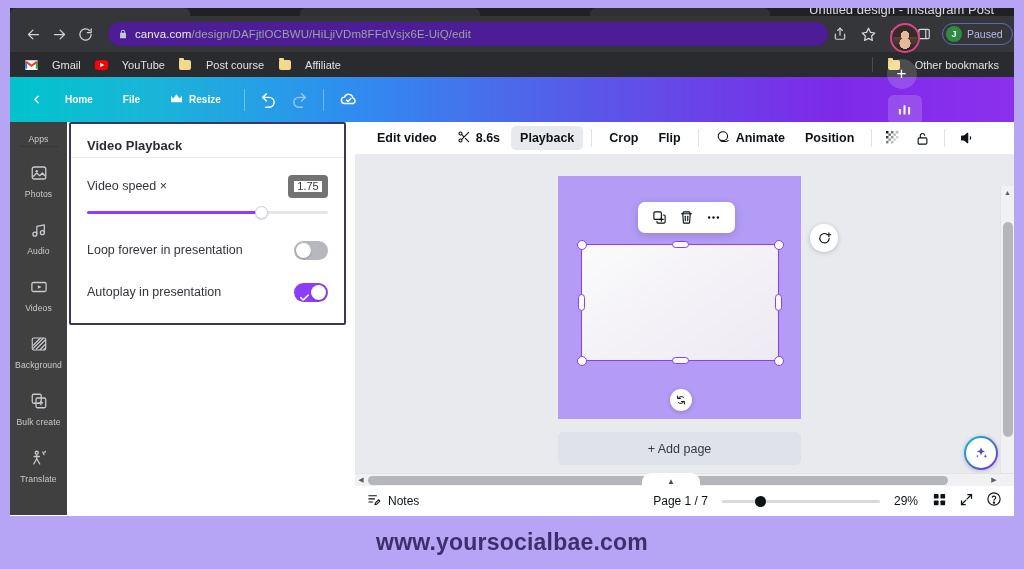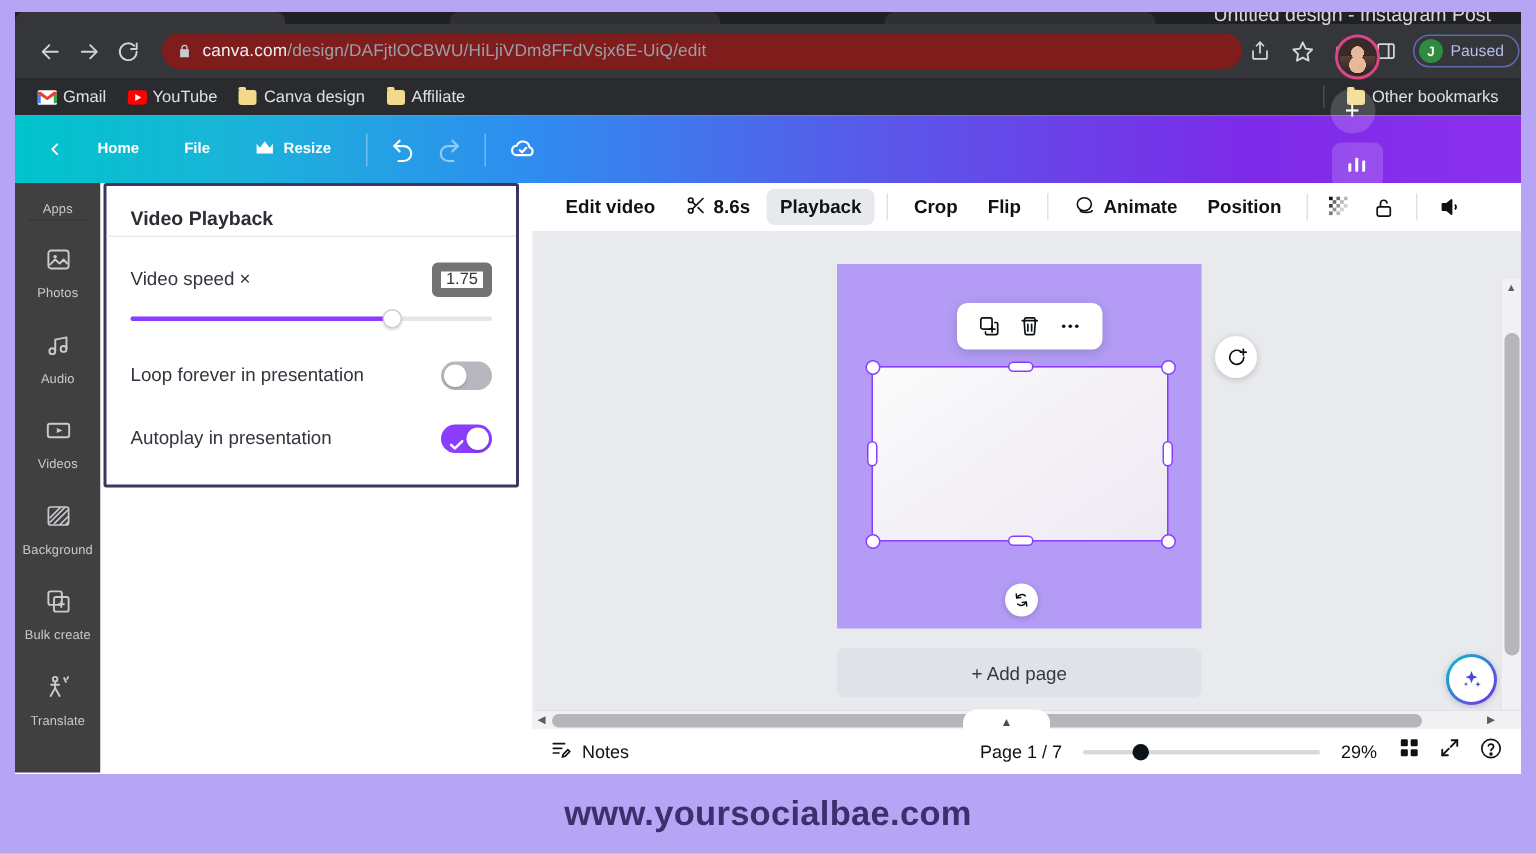--- a/index.html
+++ b/index.html
@@ -56,21 +56,21 @@
     border-radius: 50%;
   }
   .nav-btn.first { margin-left: 10px; }
   .nav-btn svg { display: block; }
 
   .omnibox {
     flex: none;
     margin-left: 10px;
     height: 24px;
     width: 720px;
-    background: #7f1d1d;
+    background: #4c1d95;
     border-radius: 13px;
     display: flex; align-items: center;
     padding: 0 10px;
     gap: 7px;
     overflow: hidden;
   }
   .omnibox .lock { color: #c8cbcf; display:flex; }
   .url {
     font-size: 11.5px; color: #9aa0a6; white-space: nowrap;
     letter-spacing: .1px;
@@ -106,21 +106,21 @@
 
   
   .bookmarks {
     position: absolute; left: 0; top: 44px;
     width: 1004px; height: 25px;
     background: #292b2e;
     display: flex; align-items: center;
     padding-left: 8px;
   }
   .bm {
-    display: flex; align-items: center; gap: 4px;
+    display: flex; align-items: center; gap: 14px;
     padding: 2px 7px; border-radius: 4px;
     font-size: 11px; color: #dfe1e3; white-space: nowrap;
   }
   .bm-ico { width: 13px; height: 13px; flex: none; display:flex; align-items:center; justify-content:center;}
   .folder-ico {
     width: 12px; height: 10px; background: #f2d98c;
     border-radius: 1px 2px 2px 2px;
     position: relative;
   }
   .folder-ico:before{
@@ -481,21 +481,21 @@
               <rect width="24" height="18" rx="5" fill="#ff0000"></rect>
               <polygon points="9.5,4.7 17,9 9.5,13.3" fill="#fff"></polygon>
             </svg>
         </span>
         <span>YouTube</span>
       </div>
       <div class="bm">
         <span class="bm-ico">
             <span class="folder-ico"></span>
           </span>
-        <span>Canva design</span>
+        <span>Post course</span>
       </div>
       <div class="bm">
         <span class="bm-ico">
             <span class="folder-ico"></span>
           </span>
         <span>Affiliate</span>
       </div>
       <div class="bm-right">
         <div class="bm-div"></div>
         <div class="bm">

